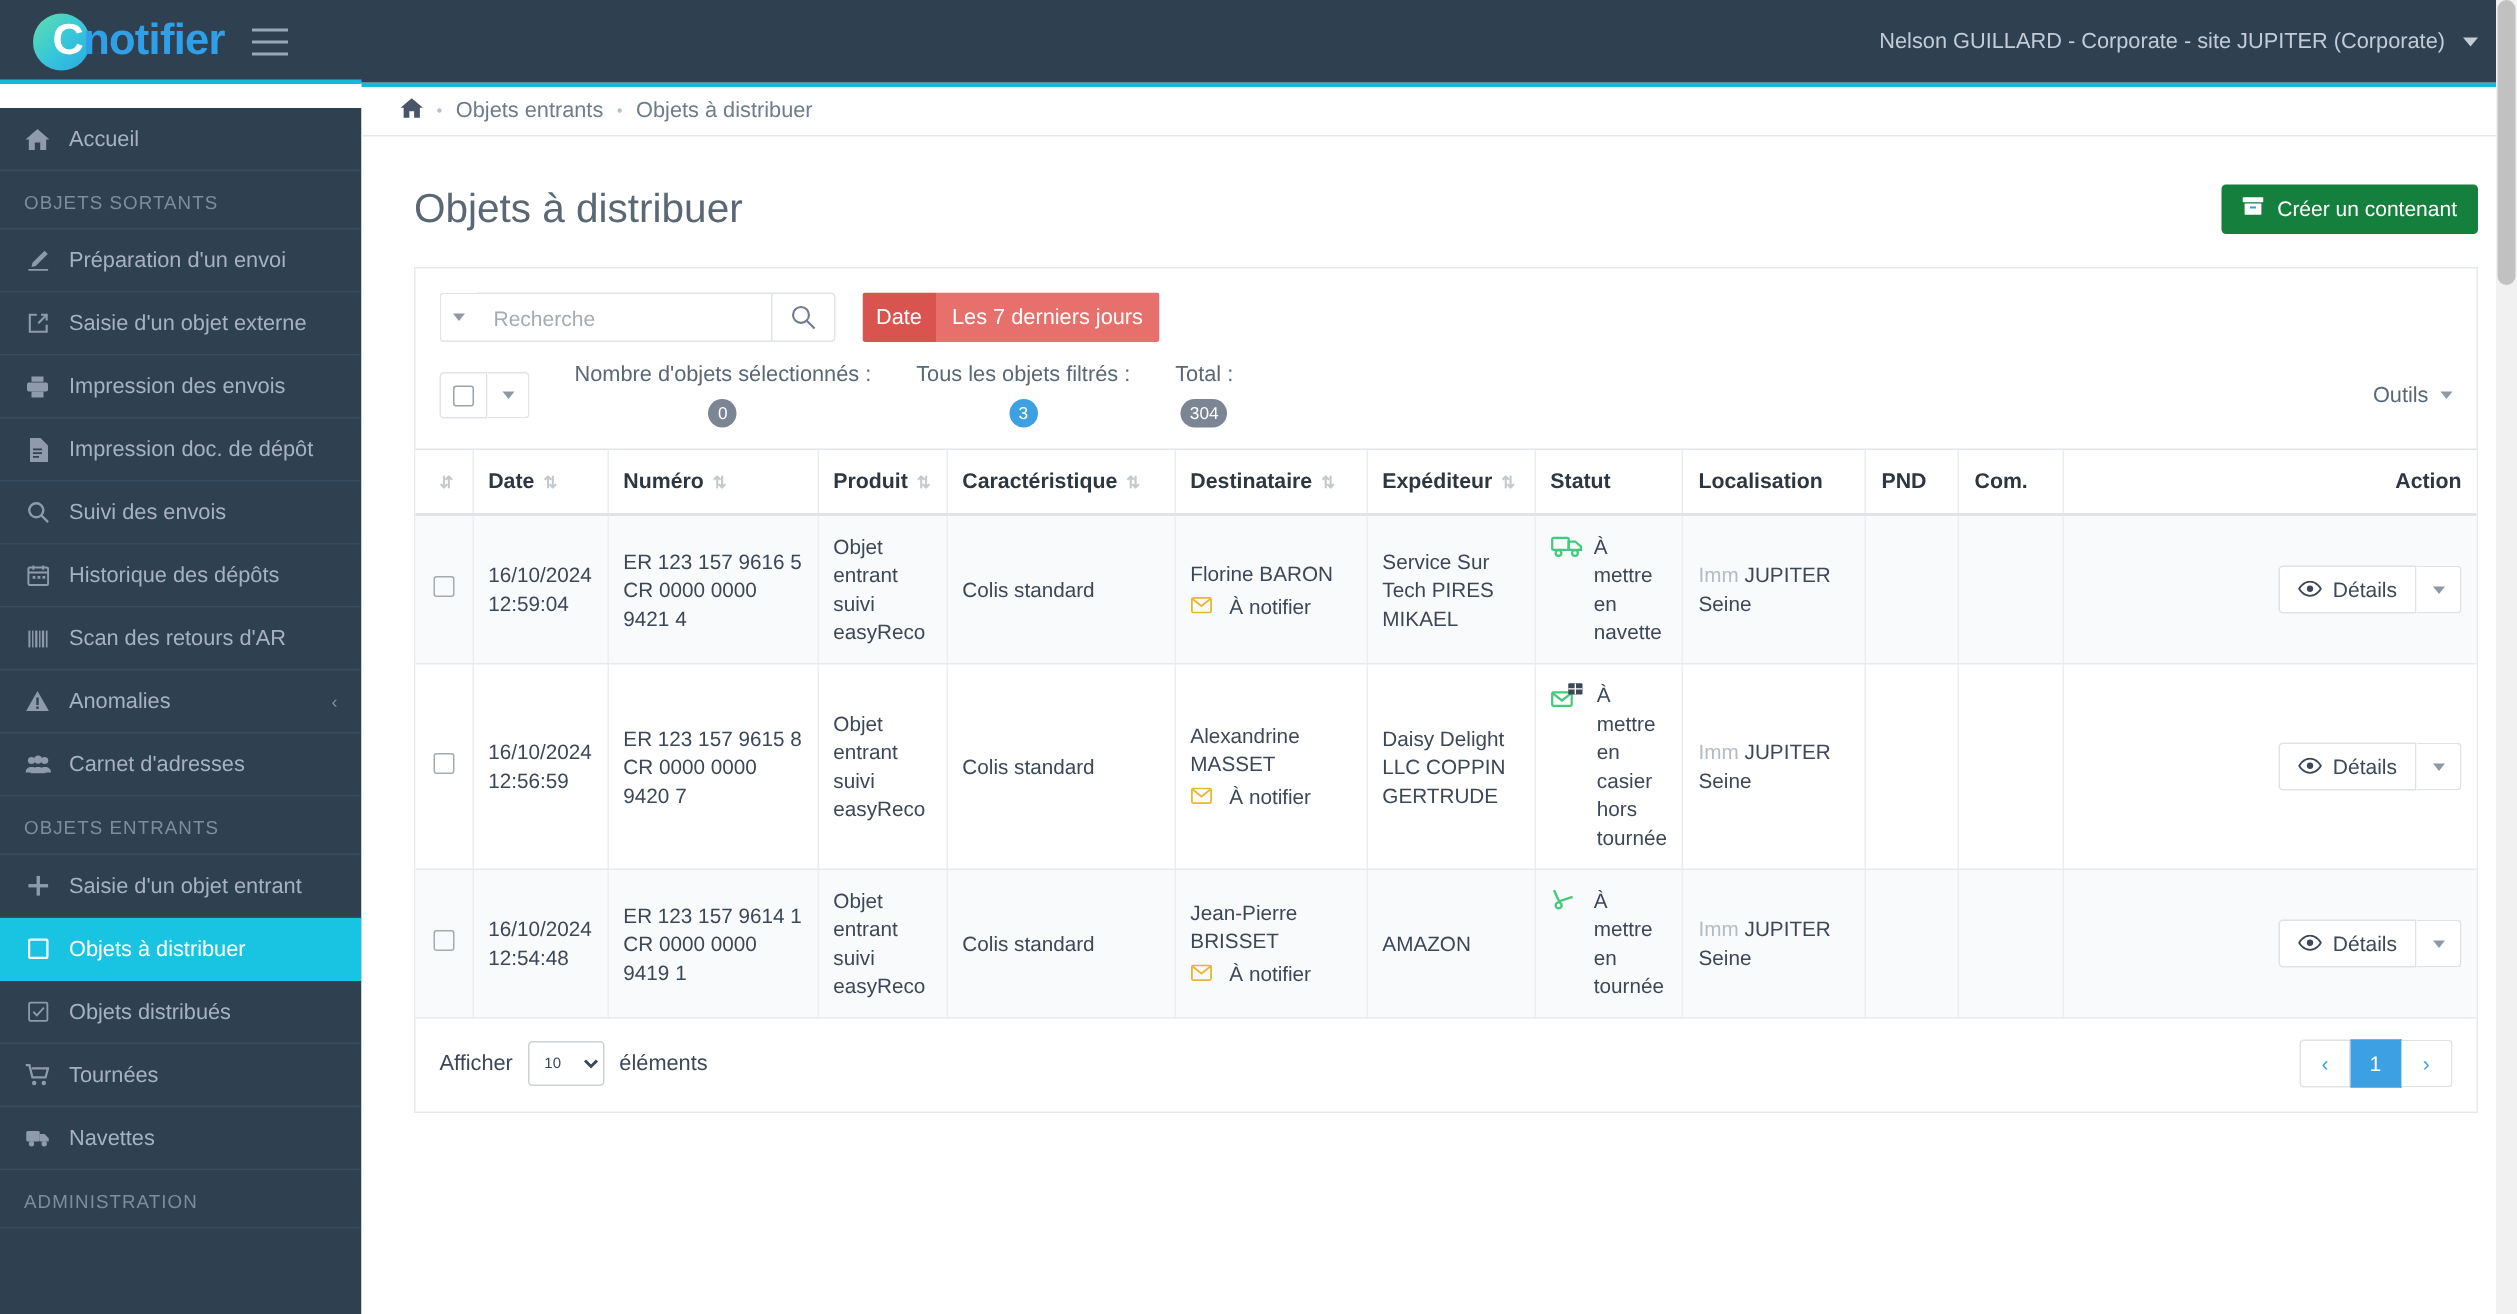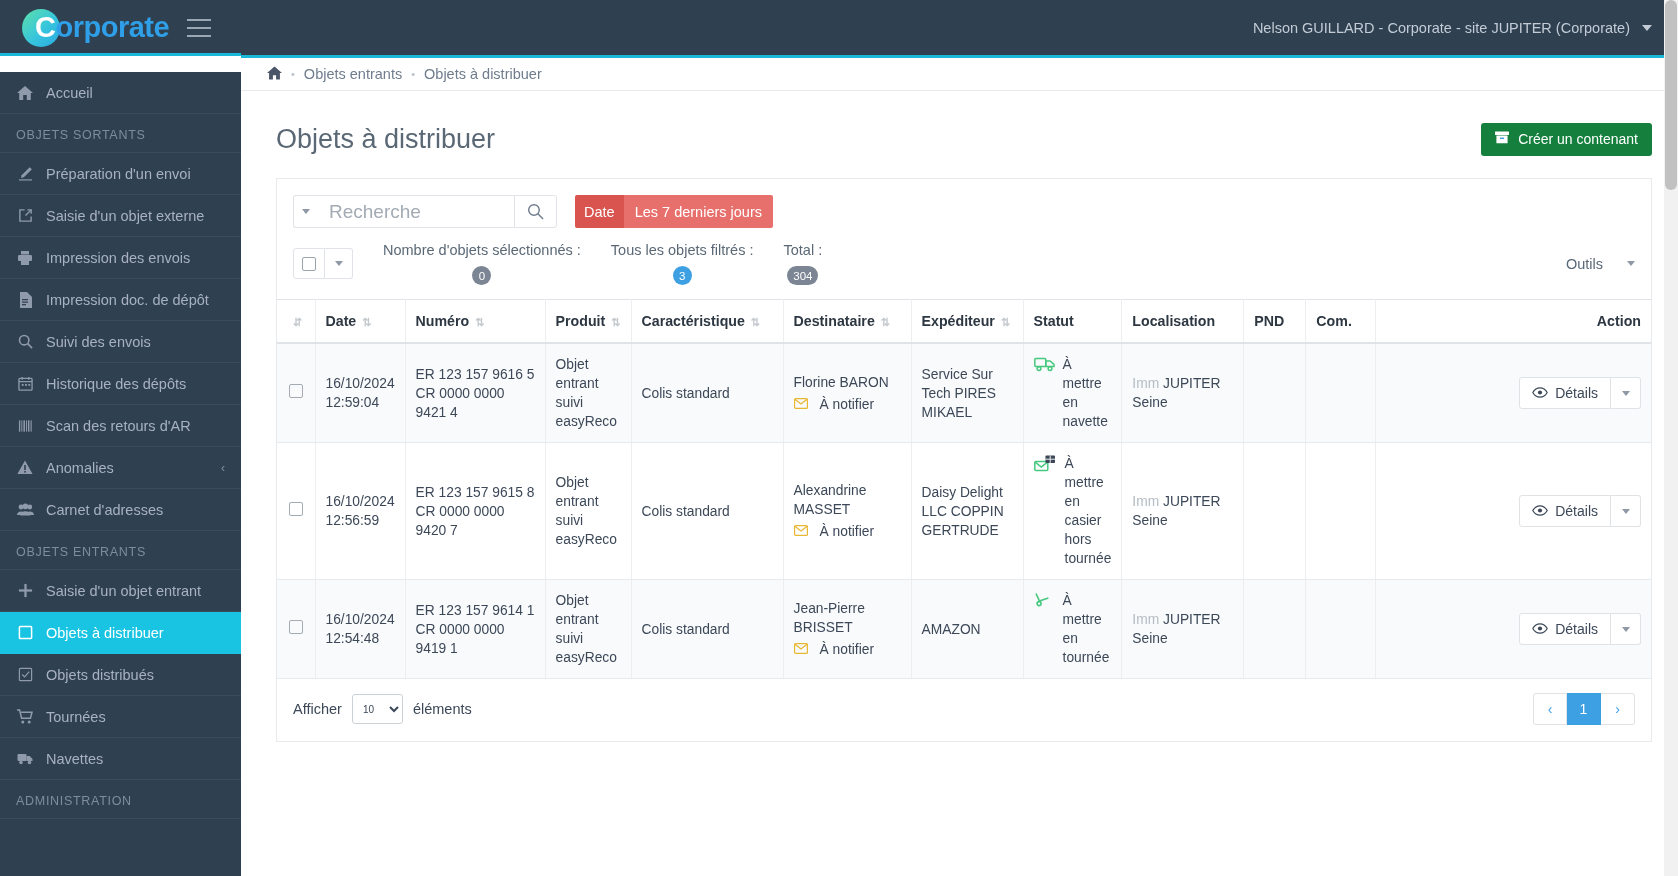--- a/index.html
+++ b/index.html
@@ -161,21 +161,21 @@
   }
   .sg-caret {
     width: 0; height: 0;
     border-left: 4px solid transparent;
     border-right: 4px solid transparent;
     border-top: 5px solid #8e99a5;
   }
   .sg-input {
     width: 196px; border: 1px solid #e0e3e7;
     border-right: none; border-left: none;
-    padding: 0 11px; font-size: 19px;
+    padding: 0 11px; font-size: 14px;
     color: #5a6876; outline: none;
     font-family: "Liberation Sans", sans-serif;
   }
   .sg-input::placeholder { color: #a3abb4; }
   .sg-search {
     width: 43px; border: 1px solid #e0e3e7; background: #fff;
     border-radius: 0 3px 3px 0;
     display: flex; align-items: center; justify-content: center;
     cursor: pointer;
   }
@@ -218,21 +218,21 @@
   .counter { margin-left: 30px; display: flex; align-items: center; gap: 8px; flex-direction: column; }
   .counter:first-of-type { margin-left: 38px; }
   .badge {
     display: inline-flex; align-items: center; justify-content: center;
     min-width: 19px; height: 19px; padding: 0 6px;
     border-radius: 10px; font-size: 11.5px; color: #fff;
   }
   .badge.grey { background: #7b8593; }
   .badge.blue { background: #3da0e3; }
   .tools {
-    margin-left: auto; display: flex; align-items: center; gap: 24px;
+    margin-left: auto; display: flex; align-items: center; gap: 8px;
     cursor: pointer; color: #5a6876;
   }
 
   
   table.grid {
     width: 100%; border-collapse: collapse;
     font-size: 13.8px;
   }
   table.grid thead th {
     background: #ffffff;
@@ -315,21 +315,21 @@
     position: absolute; top: 0; left: 1px;
     width: 12px; height: 190px; background: #c1c1c1; border-radius: 6px;
   }
 </style>
 </head>
 <body>
 
 <div class="topbar">
   <div class="brand">
     <div class="logo-circle"></div>
-    <div class="logo-text"><span class="first-letter">C</span><span>orporate</span></div>
+    <div class="logo-text"><span class="first-letter">C</span><span>notifier</span></div>
     <div class="hamburger">
       <span></span>
         <span></span>
         <span></span>
     </div>
   </div>
   <div class="user-menu">
     <span>Nelson GUILLARD - Corporate - site JUPITER (Corporate)</span>
     <span class="caret-down"></span>
   </div>

